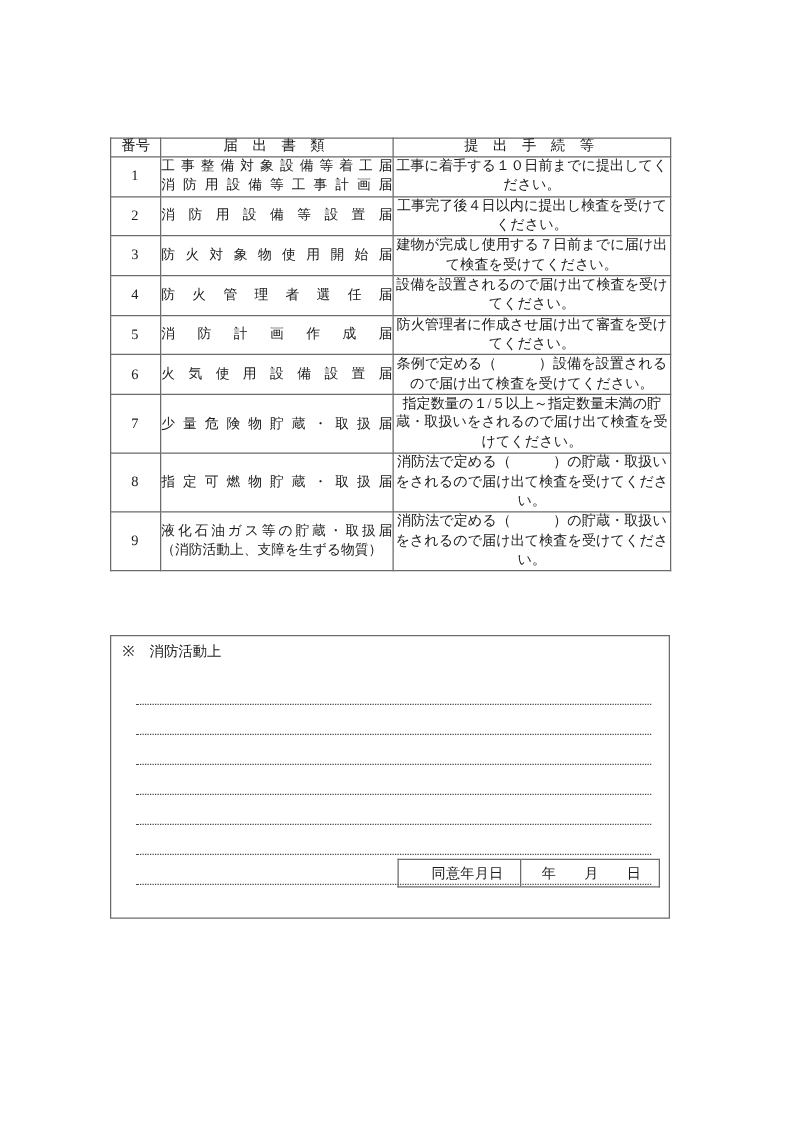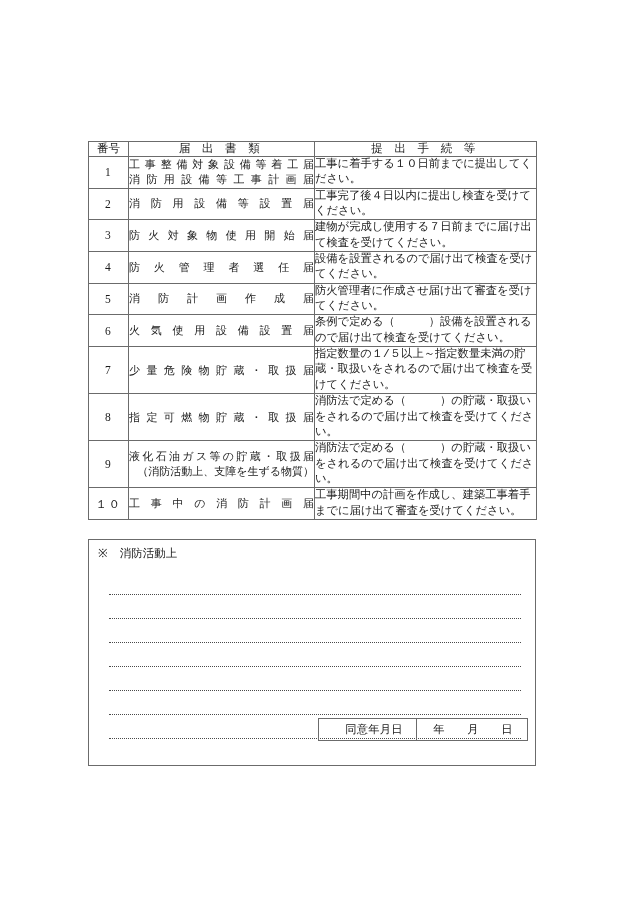--- a/index.html
+++ b/index.html
@@ -15,21 +15,20 @@
     color: #1a1a1a;
     -webkit-font-smoothing: antialiased;
   }
 
   .page {
     position: absolute;
     left: 0; top: 0;
     width: 630px;
     height: 838px;
     overflow: hidden;
-    margin-top: 31px;
   }
 
   
   .doc-table {
     position: absolute;
     left: 88px;
     top: 110px;
     width: 448px;
     border-collapse: collapse;
     table-layout: fixed;
@@ -69,30 +68,29 @@
   }
   .t-line {
     display: block;
     text-align: justify;
     text-align-last: justify;
     text-justify: inter-character;
     white-space: nowrap;
   }
   .t-line-c {
     display: block;
-    text-align: right;
+    text-align: left;
     white-space: nowrap;
   }
 
   .cell-desc {
     font-size: 11.3px;
     line-height: 1.36;
     padding: 3px 4px 4px 5px;
-    text-align: left;
-    font-family: Liberation Mono, monospace;
+    text-align: center;
   }
 
   
   .note-box {
     position: absolute;
     left: 88px;
     top: 508px;
     width: 448px;
     height: 227px;
     border: 1px solid #6b6b6b;
@@ -245,27 +243,20 @@
           <td class="cell-desc">消防法で定める（　　　）の貯蔵・取扱いをされるので届け出て検査を受けてください。</td>
         </tr>
         <tr>
           <td class="cell-no">9</td>
           <td class="cell-title">
             <span class="t-line">液化石油ガス等の貯蔵・取扱届</span>
             <span class="t-line-c">（消防活動上、支障を生ずる物質）</span>
           </td>
           <td class="cell-desc">消防法で定める（　　　）の貯蔵・取扱いをされるので届け出て検査を受けてください。</td>
         </tr>
-        <tr>
-          <td class="cell-no">１０</td>
-          <td class="cell-title">
-            <span class="t-line">工事中の消防計画届</span>
-          </td>
-          <td class="cell-desc">工事期間中の計画を作成し、建築工事着手までに届け出て審査を受けてください。</td>
-        </tr>
       </tbody>
   </table>
 
   <div class="note-box">
     <div class="note-head">
       <span class="mark">※</span><span>消防活動上</span>
     </div>
 
     <div class="rules">
         <div class="rule"></div>

